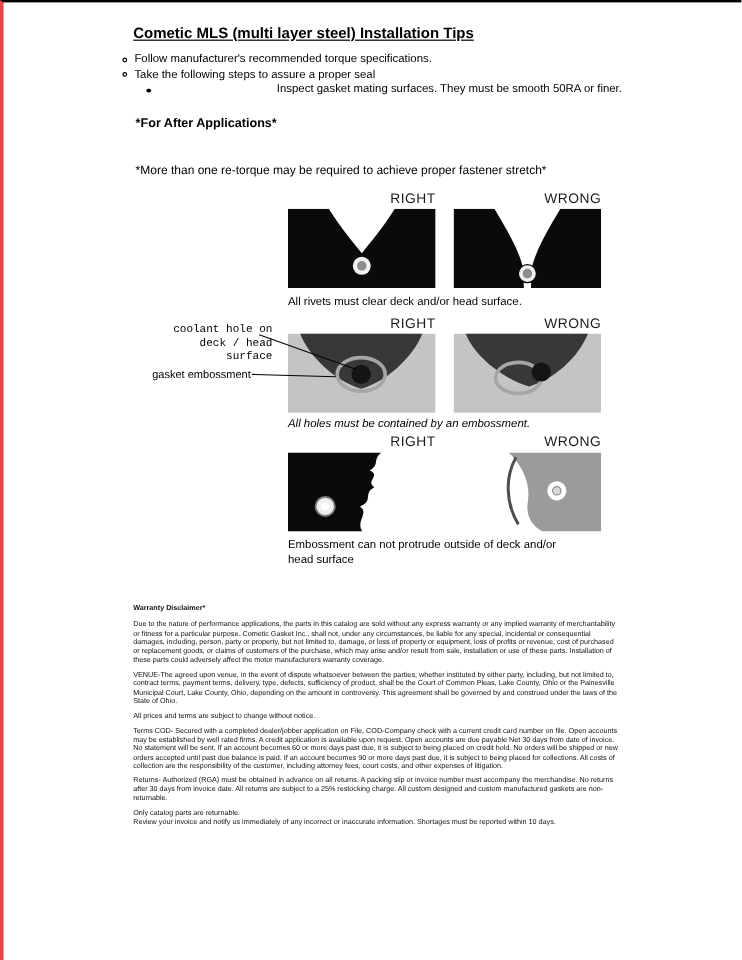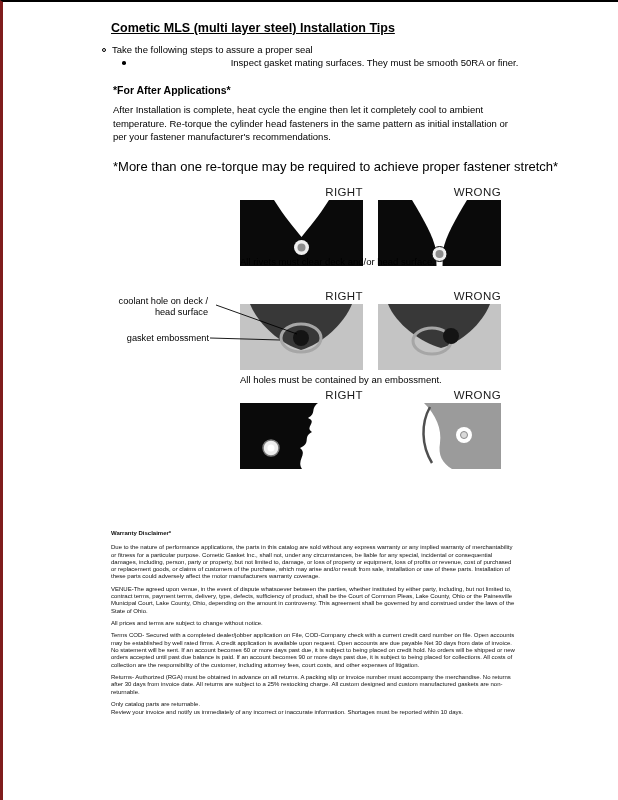--- a/index.html
+++ b/index.html
@@ -1,62 +1,62 @@
 <!DOCTYPE html>
 <html><head>
 <meta charset="utf-8">
 <style>
   html,body { margin:0; padding:0; background:#ffffff; }
   .page {
     position:relative; width:618px; height:800px; background:#fff;
-    box-sizing:border-box; border-left:3px solid #7f1d1d; border-top:2px solid #000;
+    box-sizing:border-box; border-left:3px solid #ef4444; border-top:2px solid #000;
     overflow:hidden; color:#000;
     font-family:"Liberation Sans","DejaVu Sans",sans-serif;
   }
   .title { font-size:12.5px; font-weight:700; text-decoration:underline; margin:19px 0 9px 108px; }
   ul.bullets { list-style:none; margin:0 0 0 99px; padding:0; font-size:9.5px; line-height:1.34; }
   ul.bullets > li { position:relative; padding-left:10px; }
   ul.bullets > li::before { content:""; position:absolute; left:0; top:3.5px; width:4px; height:4px; border:1px solid #000; border-radius:50%; box-sizing:border-box; }
   ul.subs { list-style:none; margin:0 0 0 10px; padding:0;text-align:center; }
   ul.subs > li { position:relative; padding-left:9px; }
   ul.subs > li::before { content:""; position:absolute; left:0; top:4.2px; width:3.6px; height:3.6px; background:#000; border-radius:50%; border:none; }
   .diesel-heading { font-size:10.5px; font-weight:700; margin:15px 0 7px 110px; }
   .para { font-size:9.5px; line-height:1.42; width:402px; margin:0 0 10px 110px; }
-  .note { font-size:13px; margin:15px 0 0 110px; }
+  .note { font-size:10px; margin:28px 0 0 110px; }
   .diagrams { position:relative; height:324px; margin-top:10px; }
   .d-lbl { position:absolute; width:123px; text-align:right; font-size:11.5px; letter-spacing:.4px; color:#1a1a1a; }
   .d-img { position:absolute; width:123px; height:66px; }
   .d-img svg { display:block; width:100%; height:100%; }
   .d-cap { position:absolute; left:237px; font-size:9.5px; line-height:1.25; }
   .anno { position:absolute; font-size:9.2px; line-height:1.18; text-align:right; }
-  #anno1 { left:109px; top:112px; width:96px; }
+  #anno1 { left:128px; top:112px; width:96px;font-family:Liberation Mono, monospace; }
   #anno2 { left:104px; top:149px; width:102px; }
   .connectors { position:absolute; left:0; top:0; width:618px; height:324px; pointer-events:none; }
   .legal { margin:22px 0 0 108px; width:407px; font-size:6px; line-height:1.22; color:#111; }
   .legal .lh { font-weight:700; margin:0 0 7px 0; }
   .legal p { margin:0 0 5px 0; }
   .legal p.tight { margin:0 0 1px 0; }
 </style>
 </head>
 <body>
 
 <div class="page">
 
   <div class="title">Cometic MLS (multi layer steel) Installation Tips</div>
 
   <ul class="bullets">
+    <li><span>Follow manufacturer's recommended torque specifications.</span></li>
     <li><span>Take the following steps to assure a proper seal</span>
       <ul class="subs">
         <li><span>Inspect gasket mating surfaces.  They must be smooth 50RA or finer.</span></li>
       </ul>
     </li>
   </ul>
 
   <div class="diesel-heading">*For After Applications*</div>
-  <p class="para">After Installation is complete, heat cycle the engine then let it completely cool to ambient temperature. Re-torque the cylinder head fasteners in the same pattern as initial installation or per your fastener manufacturer's recommendations.</p>
   <p class="note">*More than one re-torque may be required to achieve proper fastener stretch*</p>
 
   <div class="diagrams">
 
     <div class="d-lbl" style="left:237px; top:2px;">RIGHT</div>
     <div class="d-lbl" style="left:375px; top:2px;">WRONG</div>
     <div class="d-img" style="left:237px; top:16px;">
       <svg viewBox="0 0 123 66" xmlns="http://www.w3.org/2000/svg">
         <rect width="123" height="66" fill="#ffffff"></rect>
         <path d="M0,0 L34,0 C44,16 55,29 61.5,37 C68,29 79,16 89,0 L123,0 L123,66 L0,66 Z" fill="#0a0a0a"></path>
@@ -66,21 +66,21 @@
     </div>
     <div class="d-img" style="left:375px; top:16px;">
       <svg viewBox="0 0 123 66" xmlns="http://www.w3.org/2000/svg">
         <rect width="123" height="66" fill="#ffffff"></rect>
         <path d="M0,0 L34,0 C46,20 55,36 58,50 L58.5,66 L0,66 Z" fill="#0a0a0a"></path>
         <path d="M123,0 L89,0 C77,20 68,36 65,50 L64.5,66 L123,66 Z" fill="#0a0a0a"></path>
         <circle cx="61.5" cy="54" r="7.5" fill="#f0f0f0" stroke="#0a0a0a" stroke-width="1"></circle>
         <circle cx="61.5" cy="54" r="4" fill="#8d8d8d"></circle>
       </svg>
     </div>
-    <div class="d-cap" style="top:72px;">All rivets must clear deck and/or head surface.</div>
+    <div class="d-cap" style="top:88px;">All rivets must clear deck and/or head surface.</div>
 
     <div class="d-lbl" style="left:237px; top:106px;">RIGHT</div>
     <div class="d-lbl" style="left:375px; top:106px;">WRONG</div>
     <div class="anno" id="anno1">coolant hole on deck / head surface</div>
     <div class="anno" id="anno2">gasket embossment</div>
     <div class="d-img" style="left:237px; top:120px;">
       <svg viewBox="0 0 123 66" xmlns="http://www.w3.org/2000/svg">
         <rect width="123" height="66" fill="#c4c4c4"></rect>
         <path d="M10,0 L112,0 C104,20 82,40 61,46 C40,40 18,20 10,0 Z" fill="#383838"></path>
         <ellipse cx="61" cy="34" rx="20" ry="14" fill="none" stroke="#a6a6a6" stroke-width="3"></ellipse>
@@ -88,21 +88,21 @@
       </svg>
     </div>
     <div class="d-img" style="left:375px; top:120px;">
       <svg viewBox="0 0 123 66" xmlns="http://www.w3.org/2000/svg">
         <rect width="123" height="66" fill="#c4c4c4"></rect>
         <path d="M10,0 L112,0 C104,20 84,38 63,44 C42,38 18,20 10,0 Z" fill="#383838"></path>
         <ellipse cx="54" cy="37" rx="19" ry="13" fill="none" stroke="#a6a6a6" stroke-width="3"></ellipse>
         <circle cx="73" cy="32" r="8" fill="#141414"></circle>
       </svg>
     </div>
-    <div class="d-cap" style="top:190px;">All holes must be contained by an embossment.</div>
+    <div class="d-cap" style="top:190px;font-style:italic;">All holes must be contained by an embossment.</div>
 
     <div class="d-lbl" style="left:237px; top:205px;">RIGHT</div>
     <div class="d-lbl" style="left:375px; top:205px;">WRONG</div>
     <div class="d-img" style="left:237px; top:219px;">
       <svg viewBox="0 0 123 66" xmlns="http://www.w3.org/2000/svg">
         <rect width="123" height="66" fill="#ffffff"></rect>
         <path d="M0,0 L78,0 C70,6 77,10 68,15 C78,19 64,24 72,29 C62,34 72,40 60,45 C68,51 56,57 62,66 L0,66 Z" fill="#0a0a0a"></path>
         <circle cx="31" cy="45" r="8" fill="#ededed"></circle>
         <circle cx="31" cy="45" r="8" fill="none" stroke="#7a7a7a" stroke-width="1.5"></circle>
         <circle cx="31" cy="45" r="3.5" fill="#ffffff"></circle>
@@ -110,20 +110,21 @@
     </div>
     <div class="d-img" style="left:375px; top:219px;">
       <svg viewBox="0 0 123 66" xmlns="http://www.w3.org/2000/svg">
         <rect width="123" height="66" fill="#ffffff"></rect>
         <path d="M123,0 L46,0 C58,12 64,26 62,40 C60,52 64,60 74,66 L123,66 Z" fill="#9b9b9b"></path>
         <path d="M52,4 C43,20 43,42 54,60" fill="none" stroke="#4f4f4f" stroke-width="2.5"></path>
         <circle cx="86" cy="32" r="8" fill="#ffffff"></circle>
         <circle cx="86" cy="32" r="3.5" fill="#d9d9d9" stroke="#8a8a8a" stroke-width="1"></circle>
       </svg>
     </div>
+    <div class="d-cap" style="top:291px; width:232px;">Embossment can not protrude outside of deck and/or head surface</div>
 
     <svg class="connectors" viewBox="0 0 618 324" xmlns="http://www.w3.org/2000/svg">
       <line x1="213" y1="121" x2="294" y2="150" stroke="#000" stroke-width="0.9"></line>
       <line x1="207" y1="154" x2="277" y2="156" stroke="#000" stroke-width="0.9"></line>
     </svg>
   </div>
 
   <div class="legal">
     <div class="lh">Warranty Disclaimer*</div>
     <p>Due to the nature of performance applications, the parts in this catalog are sold without any express warranty or any implied warranty of merchantability or fitness for a particular purpose.  Cometic Gasket Inc., shall not, under any circumstances, be liable for any special, incidental or consequential damages, including, person, party or property, but not limited to, damage, or loss of property or equipment, loss of profits or revenue, cost of purchased or replacement goods, or claims of customers of the purchase, which may arise and/or result from sale, installation or use of these parts.  Installation of these parts could adversely affect the motor manufacturers warranty coverage.</p>

